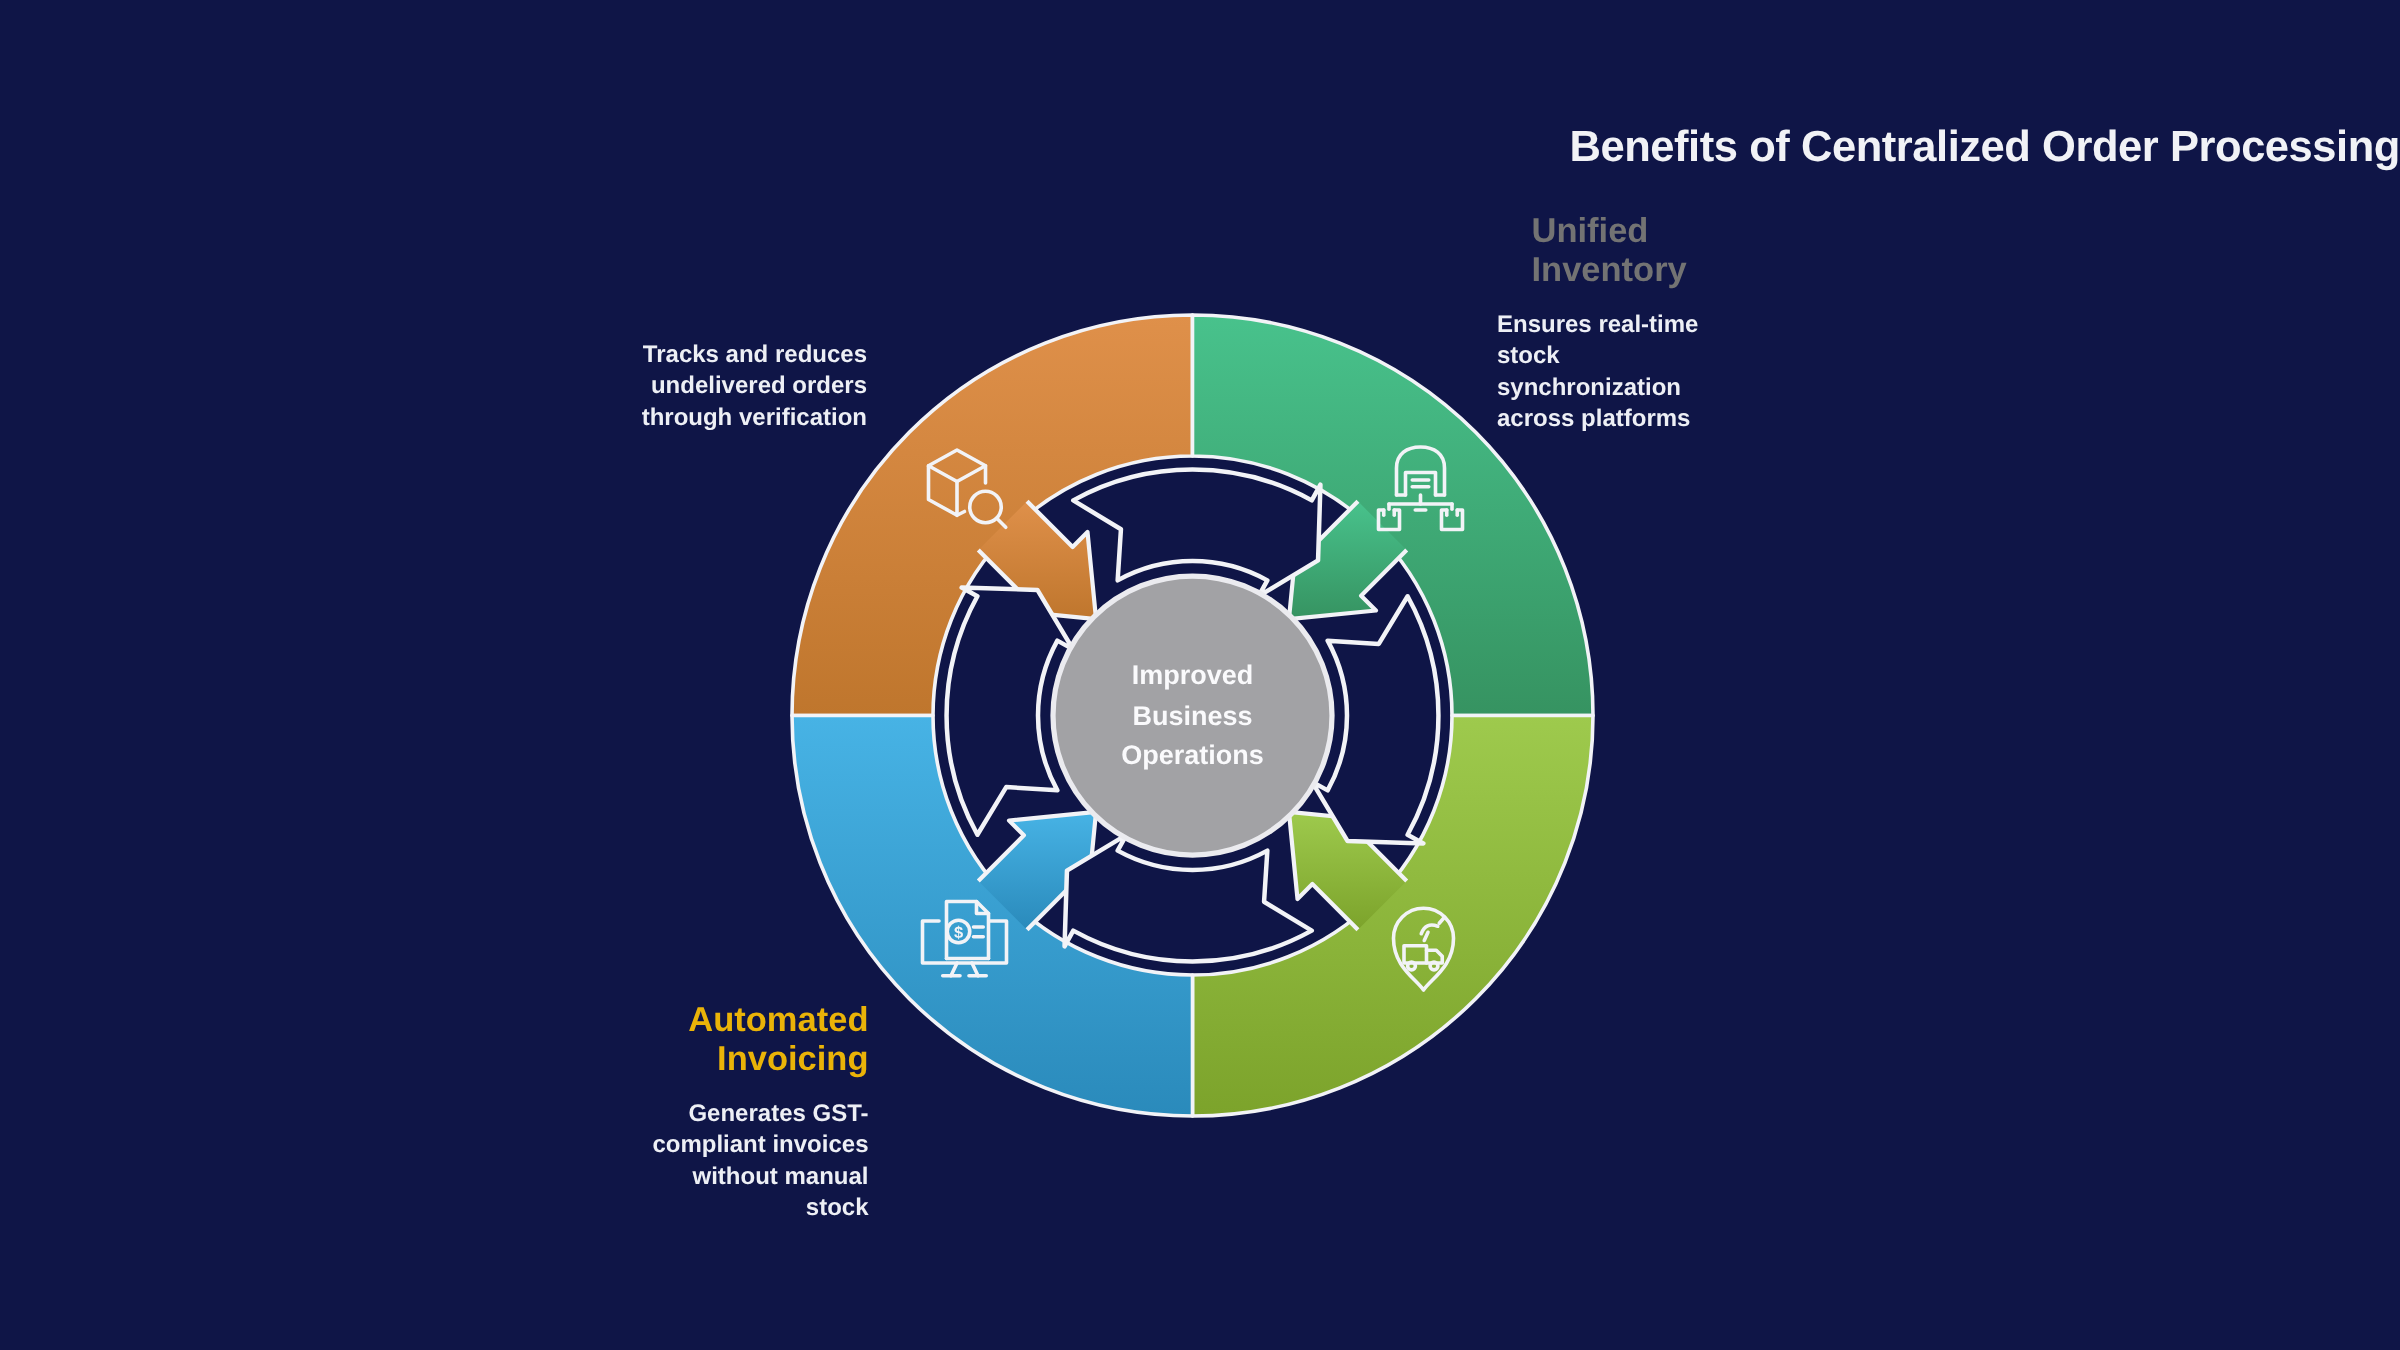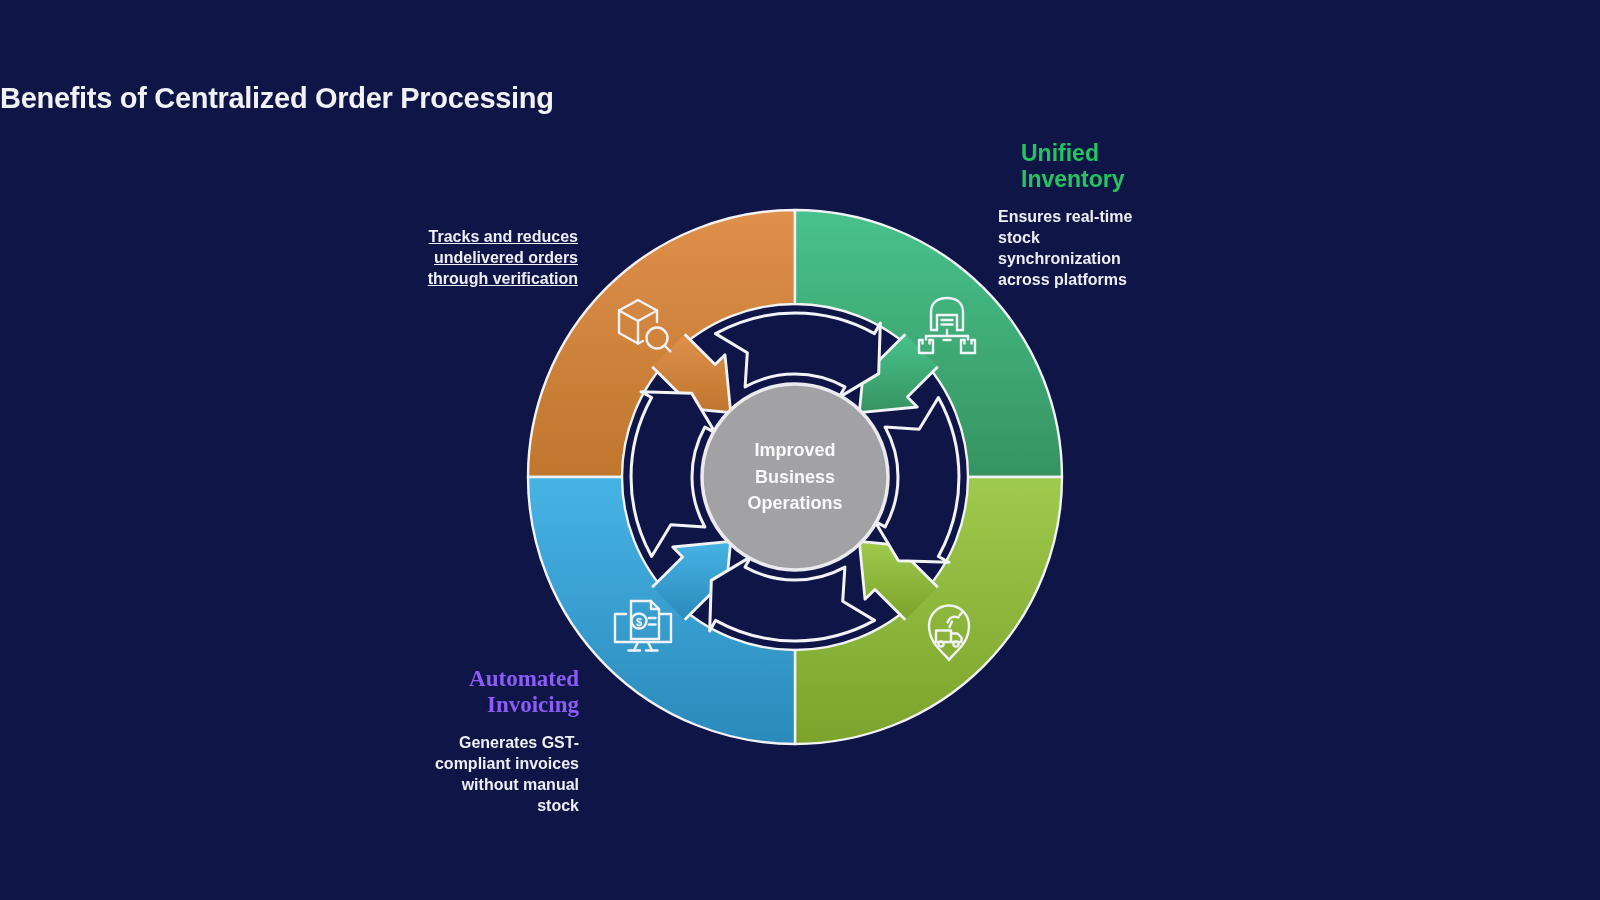--- a/index.html
+++ b/index.html
@@ -4,35 +4,35 @@
 <style>
   html,body{margin:0;padding:0;background:#0F1547;}
   .stage{
     position:relative;width:1600px;height:900px;overflow:hidden;
     background:#0F1547;
     font-family:"Liberation Sans",sans-serif;
   }
   .stage svg{position:absolute;left:0;top:0;}
   .title{
     position:absolute;left:0;right:0;top:82px;margin:0;
-    text-align:left;color:#F1F2F6;font-size:29px;font-weight:700;
+    text-align:right;color:#F1F2F6;font-size:29px;font-weight:700;
     letter-spacing:-0.3px;
   }
   .seg-heading{
     position:absolute;margin:0;font-size:23px;font-weight:700;
     line-height:26px;white-space:pre-line;
   }
   .seg-desc{
     position:absolute;margin:0;font-size:16px;font-weight:700;
     line-height:21px;white-space:pre-line;color:#EDEFF5;
   }
   .align-r{text-align:right;}
   .align-l{text-align:left;}
   .pos-tl-h{right:1022px;top:160px;}
-  .pos-tl-d{right:1022px;top:226px;text-decoration:underline;}
+  .pos-tl-d{right:1022px;top:226px;}
   .pos-tr-h{left:1021px;top:140px;}
   .pos-tr-d{left:998px;top:206px;}
   .pos-bl-h{right:1021px;top:666px;}
   .pos-bl-d{right:1021px;top:732px;}
   .pos-br-h{left:1021px;top:666px;}
   .pos-br-d{left:1021px;top:733px;}
   .center-label{
     position:absolute;left:645px;top:437px;width:300px;margin:0;
     text-align:center;font-size:18px;font-weight:700;line-height:26.5px;
     white-space:pre-line;color:#FAFAFC;
@@ -131,28 +131,28 @@
         <circle cx="39" cy="45" r="2.6"></circle>
       </g>
     </svg>
 
   <h1 class="title">Benefits of Centralized Order Processing</h1>
 
   <p class="seg-desc align-r pos-tl-d">Tracks and reduces
 undelivered orders
 through verification</p>
 
-  <h2 class="seg-heading align-l pos-tr-h" style="color: #22c55e;">Unified
+  <h2 class="seg-heading align-l pos-tr-h" style="color: #737373;">Unified
 Inventory</h2>
   <p class="seg-desc align-l pos-tr-d">Ensures real-time
 stock
 synchronization
 across platforms</p>
 
-  <h2 class="seg-heading align-r pos-bl-h" style="color: #8b5cf6; font-family: Liberation Serif, serif;">Automated
+  <h2 class="seg-heading align-r pos-bl-h" style="color: #eab308;">Automated
 Invoicing</h2>
   <p class="seg-desc align-r pos-bl-d">Generates GST-
 compliant invoices
 without manual
 stock</p>
 
 
   <p class="center-label" style="color: rgb(250, 250, 252);">Improved
 Business
 Operations</p>

